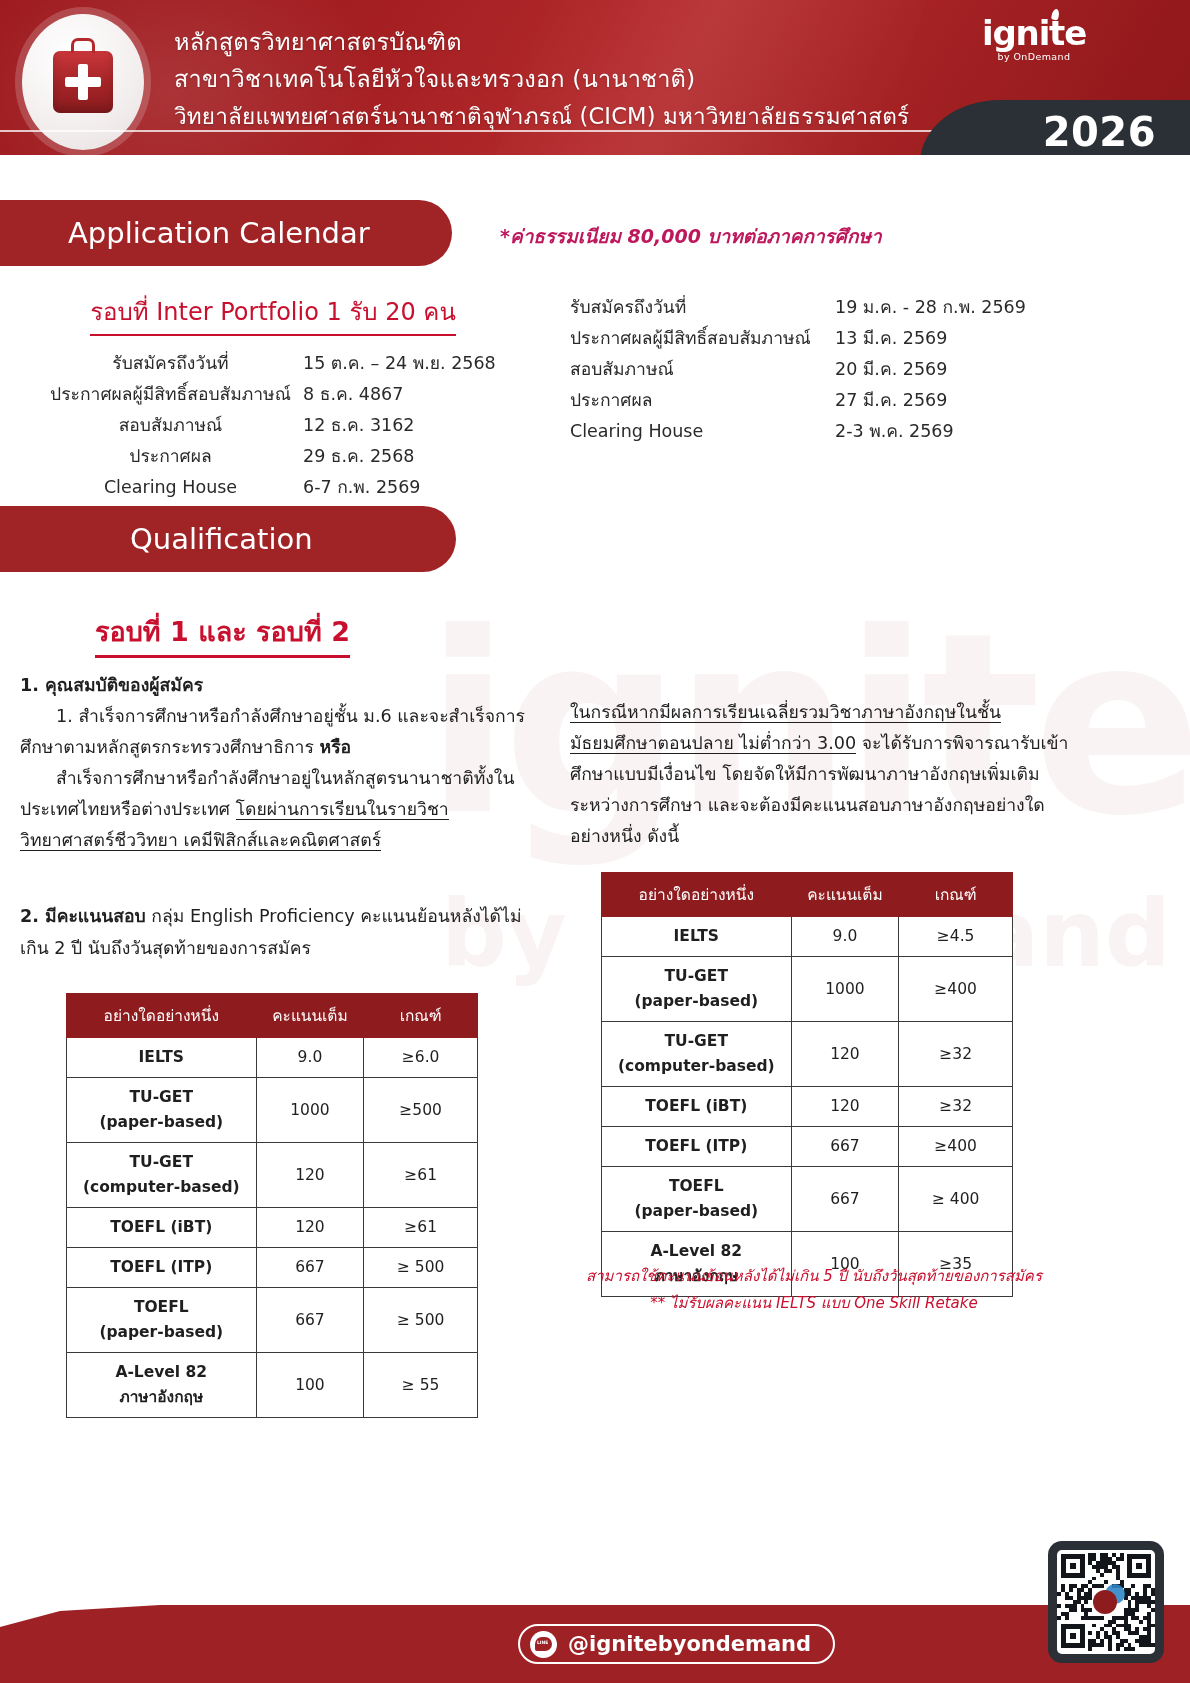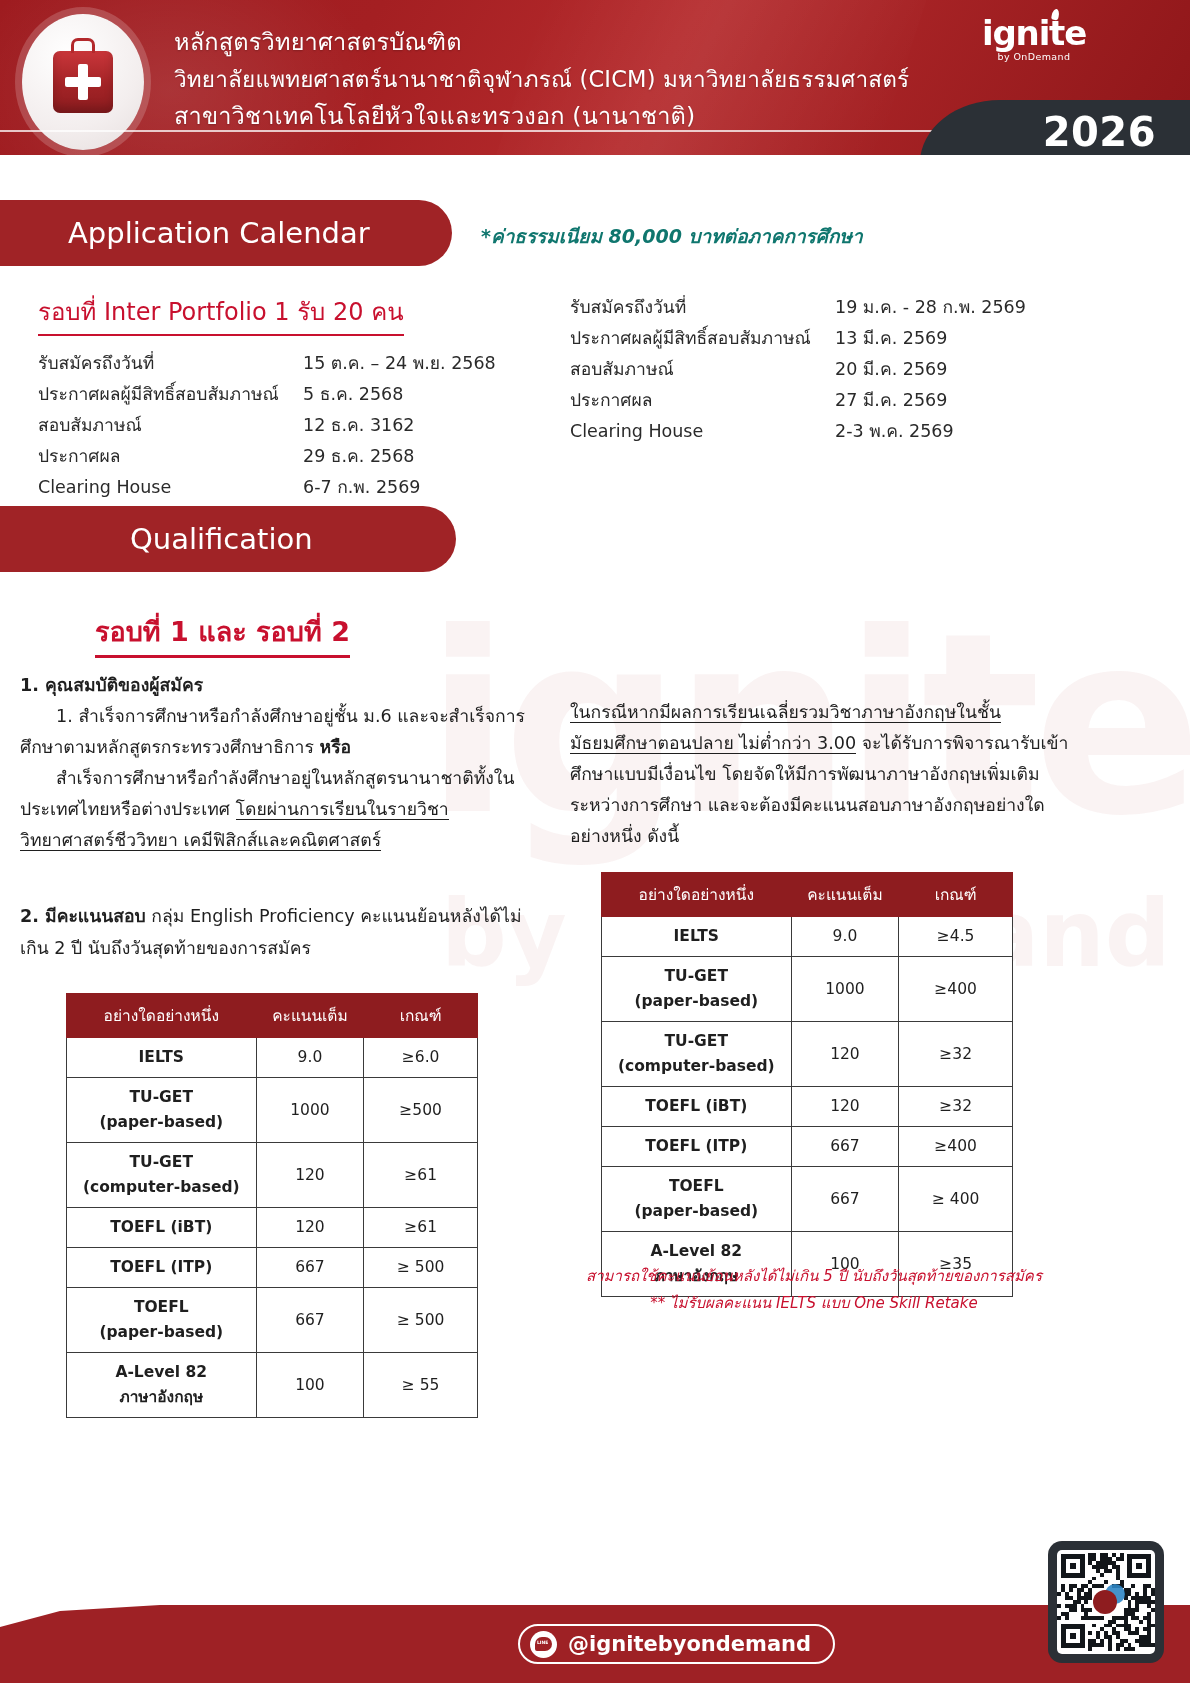--- a/index.html
+++ b/index.html
@@ -114,28 +114,28 @@
     border-top-right-radius:38px; border-bottom-right-radius:38px;
     display:flex; align-items:center;
   }
   .pill-text { color:#ffffff; font-size:29px; font-weight:400; }
   #pill-calendar { top:200px; width:452px; }
   #pill-calendar .pill-text { margin-left:68px;text-align:center; }
   #pill-qualification { top:506px; width:456px; }
   #pill-qualification .pill-text { margin-left:130px; }
 
   .fee-note {
-    position:absolute; left:481px; top:221px;
-    font-size:19px; font-style:italic; font-weight:bold; color:#0f766e;
+    position:absolute; left:500px; top:221px;
+    font-size:19px; font-style:italic; font-weight:bold; color:#be185d;
     white-space:nowrap;
   }
 
   
   .cal-block { position:absolute; top:292px; }
-  #cal-left  { left:38px;  width:470px; }
+  #cal-left  { left:38px;  width:470px;text-align:center; }
   #cal-right { left:570px; width:470px; }
   .cal-title {
     font-size:24px; color:#c8102e; font-weight:400;
     border-bottom:2.5px solid #c8102e;
     display:inline-block; padding-bottom:3px; margin-bottom:12px;
     white-space:nowrap;
   }
   .cal-row { display:flex; font-size:17.5px; color:#2a2a2a; line-height:31px; }
   .cal-label { width:265px; }
   .cal-value { }
@@ -259,22 +259,22 @@
   <div class="kit-badge">
     <div class="kit">
       <div class="kit-handle"></div>
       <div class="kit-cross-v"></div>
       <div class="kit-cross-h"></div>
     </div>
   </div>
 
   <div class="header-titles">
     <div class="h-line">หลักสูตรวิทยาศาสตรบัณฑิต</div>
+    <div class="h-line">สาขาวิชาเทคโนโลยีหัวใจและทรวงอก (นานาชาติ)</div>
     <div class="h-line third">วิทยาลัยแพทยศาสตร์นานาชาติจุฬาภรณ์ (CICM) มหาวิทยาลัยธรรมศาสตร์</div>
-    <div class="h-line">สาขาวิชาเทคโนโลยีหัวใจและทรวงอก (นานาชาติ)</div>
   </div>
 
   <div class="header-rule"></div>
 
   <div class="ignite-logo">
     <div class="ignite-word">ignite</div>
     <div class="ignite-spark"></div>
     <div class="ignite-sub">by OnDemand</div>
   </div>
 
@@ -291,21 +291,21 @@
 <div class="fee-note">*ค่าธรรมเนียม 80,000 บาทต่อภาคการศึกษา</div>
 
 <div class="cal-block" id="cal-left">
   <div class="cal-title">รอบที่ Inter Portfolio 1 รับ 20 คน</div>
   <div class="cal-row">
     <span class="cal-label">รับสมัครถึงวันที่</span>
     <span class="cal-value">15 ต.ค. – 24 พ.ย. 2568</span>
   </div>
   <div class="cal-row">
     <span class="cal-label">ประกาศผลผู้มีสิทธิ์สอบสัมภาษณ์</span>
-    <span class="cal-value">5 ธ.ค. 2568</span>
+    <span class="cal-value">8 ธ.ค. 4867</span>
   </div>
   <div class="cal-row">
     <span class="cal-label">สอบสัมภาษณ์</span>
     <span class="cal-value">12 ธ.ค. 3162</span>
   </div>
   <div class="cal-row">
     <span class="cal-label">ประกาศผล</span>
     <span class="cal-value">29 ธ.ค. 2568</span>
   </div>
   <div class="cal-row">

